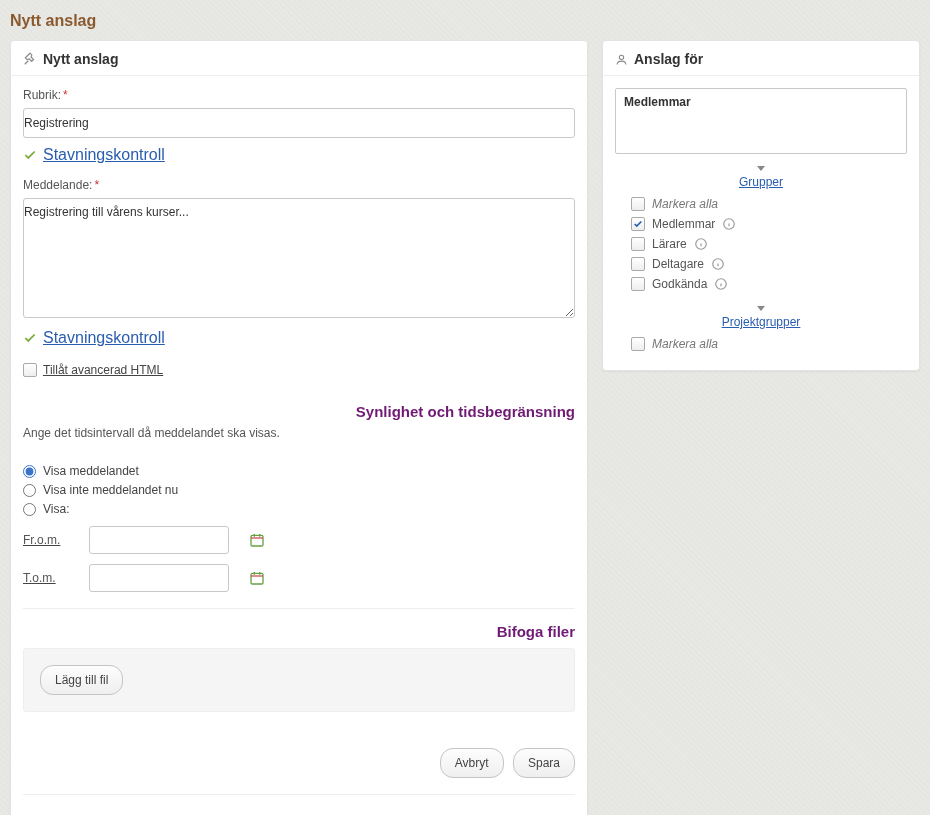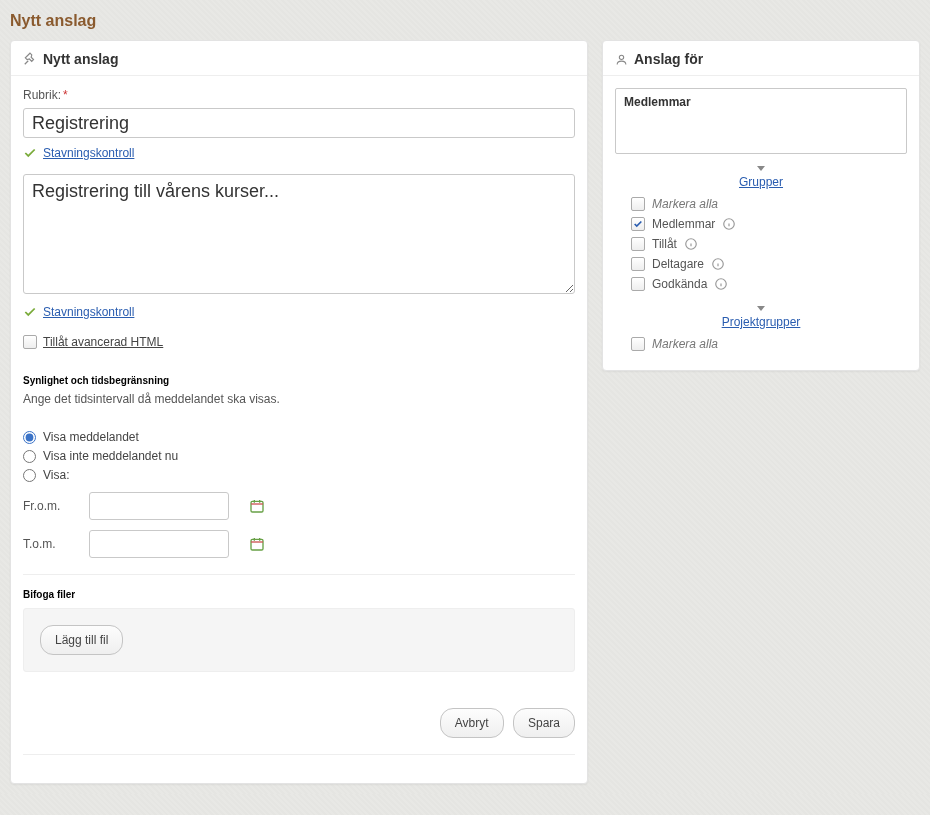--- a/index.html
+++ b/index.html
@@ -43,41 +43,41 @@
 .field-label {
   display: block;
   margin-bottom: 6px;
   color: #555;
 }
 .required { color: #c33; margin-left: 2px; }
 .text-input, .textarea {
   width: 100%;
   border: 1px solid #c9c9c9;
   border-radius: 3px;
-  padding: 6px 8px;
-  font-size: 18px;
+  padding: 6px 0;
+  font-size: 12px;
   font-family: inherit;
   color: #333;
   background: #fff;
 }
 .text-input { height: 30px; }
 .textarea {
   height: 120px;
   resize: both;
   margin-bottom: 0;
 }
 .spellcheck-row {
   margin: 8px 0 14px 0;
   display: flex;
   align-items: center;
   gap: 6px;
 }
 .spellcheck-row a {
   color: #2a5db0;
-  font-size: 12px;
+  font-size: 16px;
 }
 .spellcheck-icon {
   display: inline-block;
   width: 14px;
   height: 14px;
   color: #7aab3a;
 }
 .checkbox-row {
   display: flex;
   align-items: center;
@@ -91,38 +91,40 @@
   border: 1px solid #aaa;
   background: linear-gradient(#fff,#eee);
   display: inline-flex;
   align-items: center;
   justify-content: center;
   border-radius: 2px;
 }
 .sq-checkbox.checked svg { display: block; }
 .sq-checkbox svg { display: none; width: 10px; height: 10px; }
 .section-title {
-  color: #000000;
+  color: #701a75;
   font-weight: bold;
-  font-size: 10px;
+  font-size: 15px;
   margin: 26px 0 6px 0;
+  text-align: right;
 }
 .section-help { color: #555; margin-bottom: 24px; }
 .radio-row {
   display: flex;
   align-items: center;
   gap: 7px;
   margin: 5px 0;
 }
 .radio-row input[type=radio] { accent-color: #3b73c7; }
 .date-row {
   display: flex;
   align-items: center;
   gap: 20px;
   margin: 10px 0;
+  text-decoration: underline;
 }
 .date-row .date-label { width: 46px; color: #555; }
 .date-input {
   width: 140px;
   height: 28px;
   border: 1px solid #c9c9c9;
   border-radius: 3px;
   padding: 4px 6px;
   background: #fff;
 }
@@ -212,20 +214,23 @@
 
         <div class="spellcheck-row">
           <span class="spellcheck-icon">
             <svg viewBox="0 0 24 24" fill="none" stroke="currentColor" stroke-width="3">
                 <path d="M4 12l5 5L20 6"></path>
               </svg>
           </span>
           <a href="#">Stavningskontroll</a>
         </div>
 
+        <label class="field-label">
+          <span>Meddelande:</span><span class="required">*</span>
+        </label>
         <textarea class="textarea" style="">Registrering till vårens kurser...</textarea>
 
         <div class="spellcheck-row">
           <span class="spellcheck-icon">
             <svg viewBox="0 0 24 24" fill="none" stroke="currentColor" stroke-width="3">
                 <path d="M4 12l5 5L20 6"></path>
               </svg>
           </span>
           <a href="#">Stavningskontroll</a>
         </div>
@@ -318,21 +323,21 @@
               </svg>
             </span>
           <span class="label">Medlemmar</span>
           <svg class="info-icon" viewBox="0 0 24 24" fill="none" stroke="currentColor" stroke-width="2">
               <circle cx="12" cy="12" r="9"></circle>
               <path d="M12 8v.01M12 11v5"></path>
             </svg>
         </div>
         <div class="group-item">
           <span class="sq-checkbox"></span>
-          <span class="label">Tillåt</span>
+          <span class="label">Lärare</span>
           <svg class="info-icon" viewBox="0 0 24 24" fill="none" stroke="currentColor" stroke-width="2">
               <circle cx="12" cy="12" r="9"></circle>
               <path d="M12 8v.01M12 11v5"></path>
             </svg>
         </div>
         <div class="group-item">
           <span class="sq-checkbox"></span>
           <span class="label">Deltagare</span>
           <svg class="info-icon" viewBox="0 0 24 24" fill="none" stroke="currentColor" stroke-width="2">
               <circle cx="12" cy="12" r="9"></circle>

